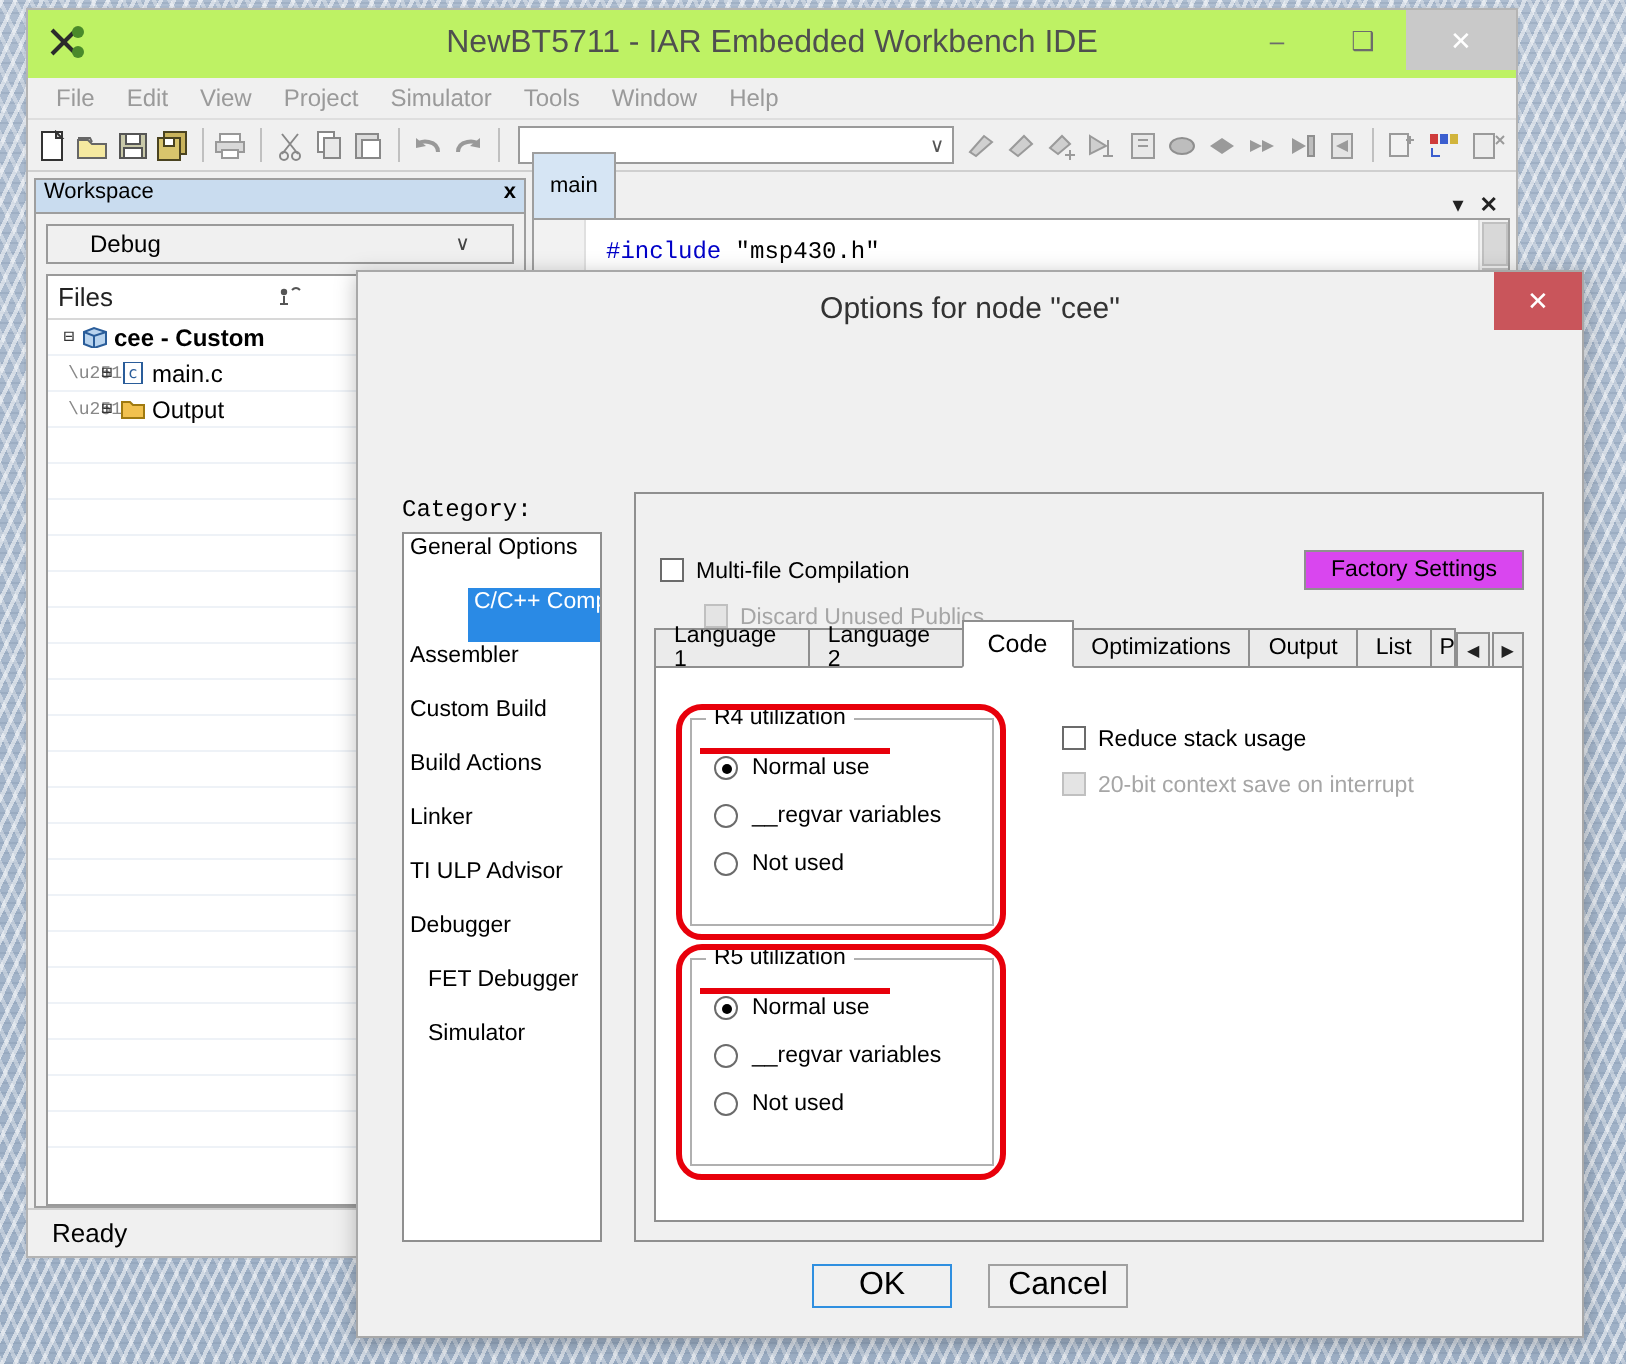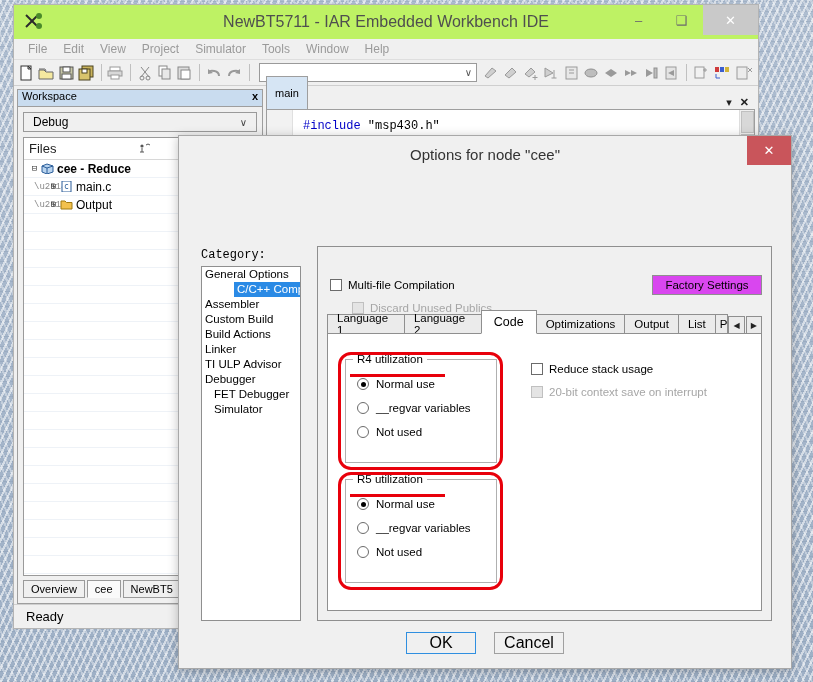--- a/index.html
+++ b/index.html
@@ -70,21 +70,21 @@
     width:246px; display:flex; flex-direction:column; min-height:0;
     border:1px solid #9e9e9e; background:#f0f0f0;
   }
   .ws-head{
     height:17px; background:#c9dcef; border-bottom:1px solid #9e9e9e;
     display:flex;padding:0 4px; font-size:11px; color:#000;gap:36px;
   }
   .ws-head .x{ margin-left:auto;font-weight:bold;font-size:11px; }
   .ws-combo{
     margin:5px 5px 3px 5px;height:20px;background:#f0f0f0;border:1px solid #9a9a9a;
-    display:flex;align-items:center;padding:0 9px;font-size:12px;color:#000;
+    display:flex;align-items:center;padding:0 21px;font-size:12px;color:#000;
   }
   .ws-combo i{ margin-left:auto;font-style:normal;font-size:10px;color:#444; }
   .ws-files{
     margin:2px 5px 0 5px; flex:1 1 auto; background:#fff; border:1px solid #9a9a9a;
     min-height:0; overflow:hidden; position:relative;
   }
   .fhdr{
     height:22px;border-bottom:1px solid #d8d8d8;display:flex;align-items:center;
     padding:0 5px;font-size:13px;color:#222;
   }
@@ -134,21 +134,21 @@
   .dlg-title .t{ position:absolute;left:0;right:0;text-align:center;font-size:15px;color:#333; }
   .dlg-close{ position:absolute;right:0;top:0;width:44px;height:29px;background:#c9555b;
               color:#fff;display:flex;align-items:center;justify-content:center;font-size:13px; }
   .dlg-body{ flex:1 1 auto;position:relative; }
 
   .cat-label{ position:absolute;left:22px;top:76px;font-size:12px;color:#000;font-family:Liberation Mono, monospace; }
   .cat-list{
     position:absolute;left:22px;top:94px;width:100px;height:355px;
     background:#fff;border:1px solid #8f8f8f;overflow:hidden;
   }
-  .cat-item{ height:15px;line-height:15px;padding-left:3px;font-size:11.5px;color:#000;white-space:nowrap; }
+  .cat-item{ height:27px;line-height:15px;padding-left:3px;font-size:11.5px;color:#000;white-space:nowrap; }
   .cat-item.sel{ background:#2a8ae5;color:#fff;margin-left:32px; }
   .cat-item.ind{ padding-left:12px; }
 
   .panel{
     position:absolute;left:138px;top:74px;width:455px;height:375px;
     background:#f0f0f0;border:1px solid #8f8f8f;
   }
   .factory{
     position:absolute;right:9px;top:8px;width:110px;height:20px;background:#d946ef;
     border:1px solid #8f8f8f;display:flex;align-items:center;justify-content:center;font-size:11.5px;color:#000;margin-top:20px;
@@ -405,21 +405,21 @@
             </span>
         </div>
 
         <div class="frow">
           <span class="tw">⊟</span>
           <span class="prj-ico">
             <svg width="13" height="11">
                 <path d="M1 3 L6 1 L12 3 L12 9 L6 11 L1 9 Z" fill="#b9d4ef" stroke="#2a5d9a"></path>
                 <path d="M1 3 L6 5 L12 3 M6 5 L6 11" stroke="#2a5d9a" fill="none"></path>
               </svg></span>
-          <span class="bold">cee - Reduce</span>
+          <span class="bold">cee - Custom</span>
         </div>
         <div class="frow" style="padding-left:10px">
           <span class="tw" style="color:#888">\u2514</span>
           <span class="tw">⊞</span>
           <span class="prj-ico">
             <svg width="13" height="11">
                 <rect x="2" y="0" width="9" height="11" fill="#fff" stroke="#2a5d9a"></rect>
                 <text x="4" y="8" font-size="8" fill="#2a5d9a" font-family="monospace">c</text>
               </svg></span>
           <span>main.c</span>
@@ -446,25 +446,20 @@
         <div class="frow blank"></div>
         <div class="frow blank"></div>
         <div class="frow blank"></div>
         <div class="frow blank"></div>
         <div class="frow blank"></div>
         <div class="frow blank"></div>
         <div class="frow blank"></div>
         <div class="frow blank"></div>
         <div class="frow blank"></div>
         <div class="frow blank"></div>
-      </div>
-      <div class="ws-tabs">
-        <div class="wtab">Overview</div>
-        <div class="wtab active">cee</div>
-        <div class="wtab">NewBT5</div>
       </div>
     </div>
 
     <div class="ed">
       <div class="ed-tabs">
         <div class="ed-tab">main</div>
         <div class="ed-right">
           <span>▾</span>
           <span style="font-weight:bold">✕</span>
         </div>

